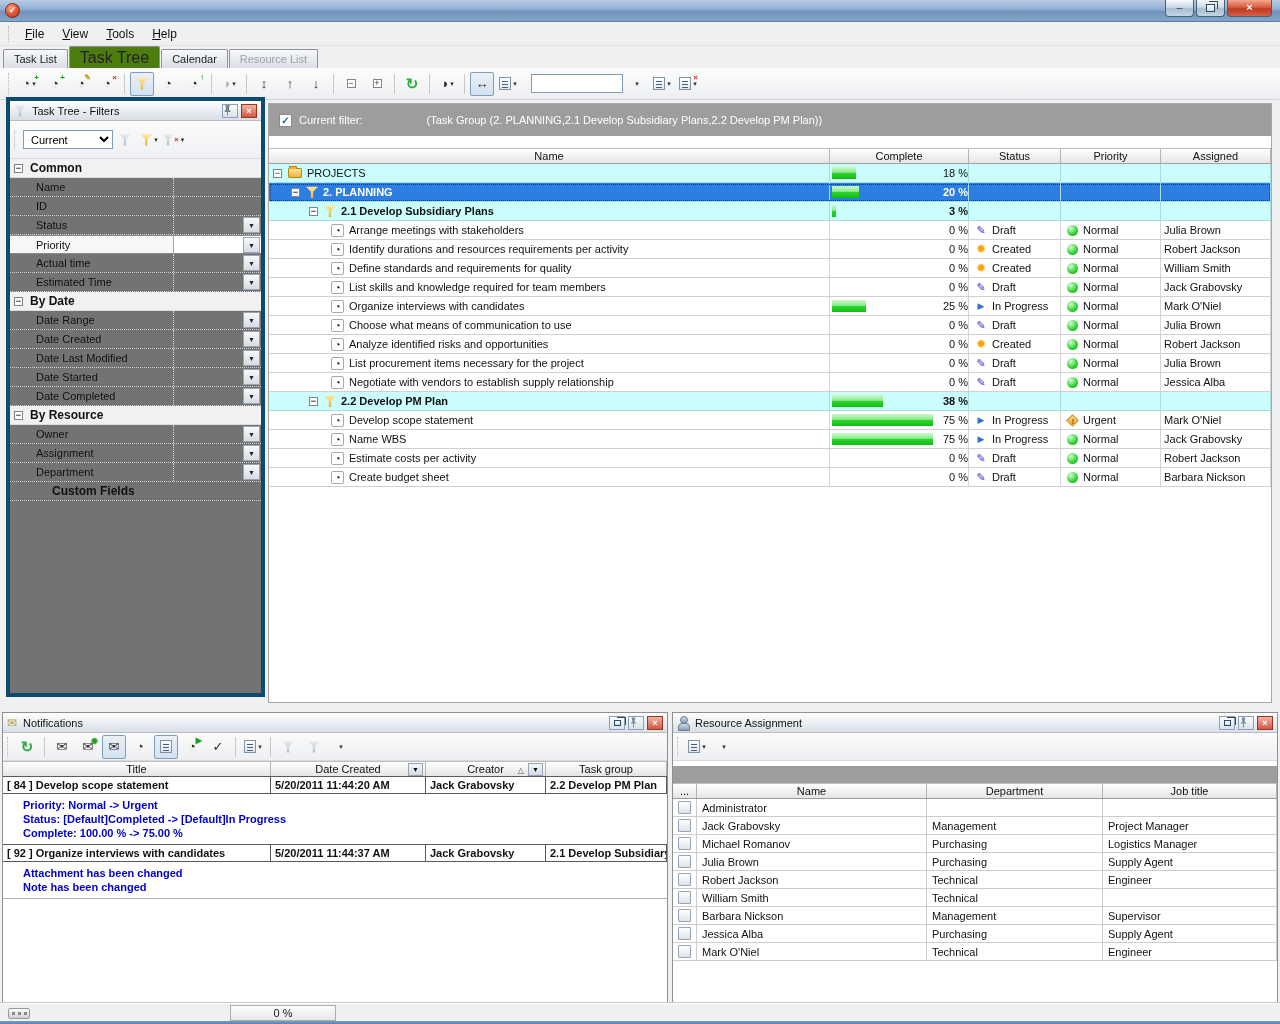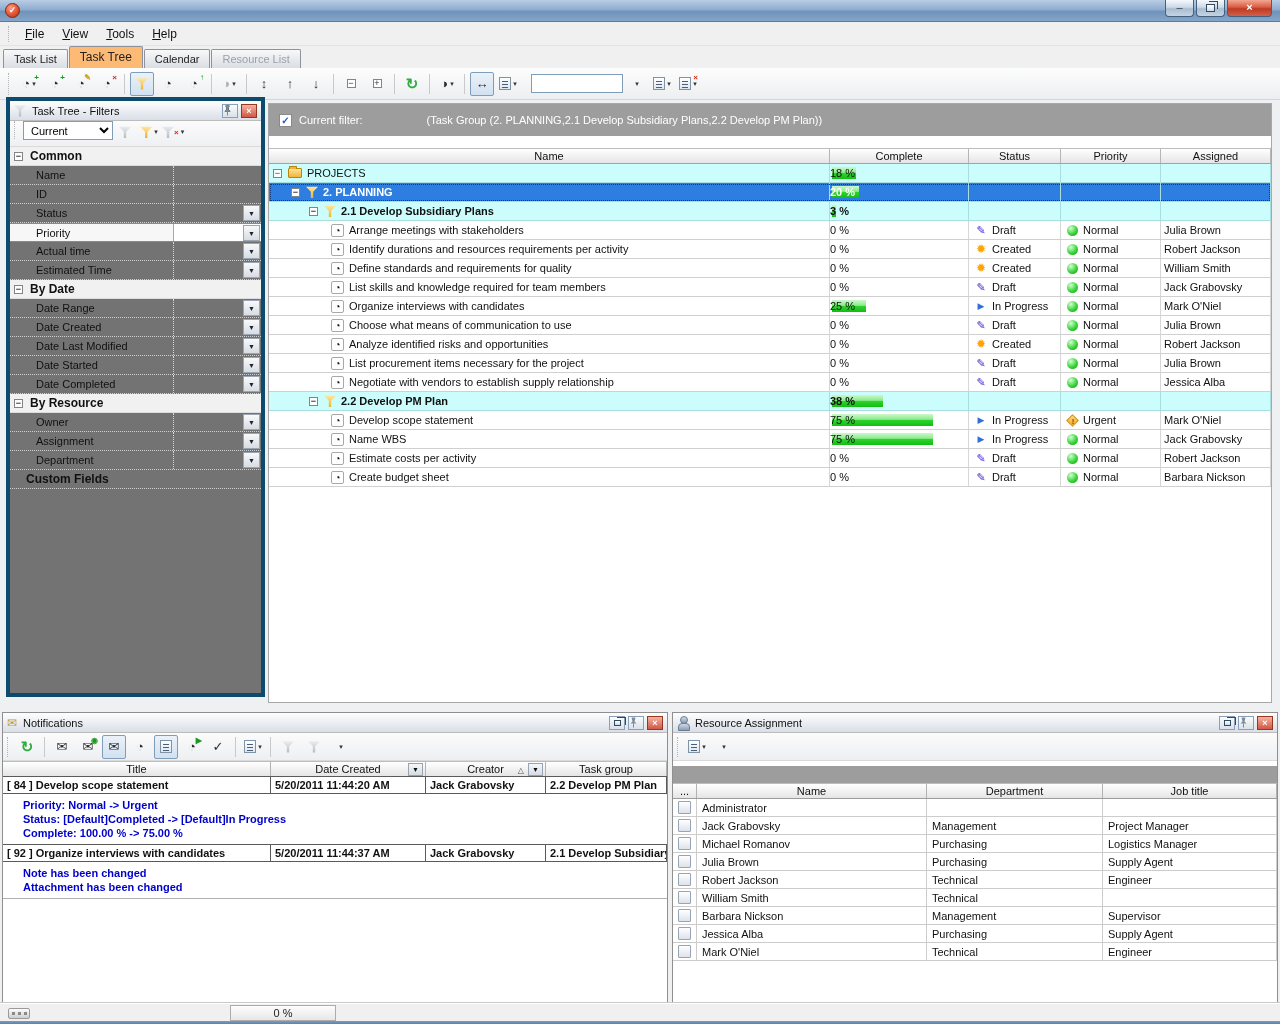--- a/index.html
+++ b/index.html
@@ -27,21 +27,21 @@
 
   
   #menubar{position:absolute;left:0;top:22px;width:1280px;height:24px;background:#f0f0f0;
     border-bottom:1px solid #e3e3e3;display:flex;align-items:center;padding-left:8px;font-size:12px}
   #menubar::before{content:"";width:3px;height:16px;border-left:1px dotted #b5b5b5;margin-right:4px}
   .menu-item{padding:3px 9px}
   #tabstrip{position:absolute;left:0;top:46px;width:1280px;height:22px;background:#f0f0f0;
     display:flex;align-items:flex-end;padding-left:3px}
   .tab{height:19px;line-height:18px;padding:0 10px;border:1px solid #8d929c;border-bottom:none;
     border-radius:2px 2px 0 0;background:linear-gradient(#f7f8f9,#dadee3);margin-right:1px;color:#222}
-  .tab.active{height:22px;line-height:21px;background:#fdba74;position:relative;z-index:2;font-size:12px}
+  .tab.active{height:22px;line-height:21px;background:#4d7c0f;position:relative;z-index:2;font-size:16px}
   .tab.disabled{color:#9aa1ab}
   #toolbar{position:absolute;left:0;top:68px;width:1280px;height:32px;
     background:linear-gradient(#fdfdfd,#eceef1);border-bottom:1px solid #d6d6d6;
     display:flex;align-items:center;padding-left:8px}
   #toolbar::before{content:"";width:3px;height:22px;border-left:1px dotted #b5b5b5;margin-right:4px}
   .tbtn{height:24px;min-width:24px;display:flex;align-items:center;justify-content:center;
     margin:0 1px;border:1px solid transparent;border-radius:2px;position:relative;font-size:13px;color:#2b2b2b}
   .tbtn.pressed{border-color:#7f9db9;background:linear-gradient(#eaf1f9,#d2e1f0)}
   .tbtn.disabled{color:#b0b0b0}
   .tsep{width:1px;height:20px;background:#c9c9c9;margin:0 4px}
@@ -63,37 +63,37 @@
   
   #filters{position:absolute;left:6px;top:97px;width:259px;height:600px;background:#737373;
     border:4px solid #0c4a6e}
   .phead{height:20px;background:linear-gradient(#fefefe,#d8dfe8);border-bottom:1px solid #bcbcbc;
     display:flex;align-items:center;padding:0 4px}
   .phead .sp{flex:1}
   .pbtn{width:16px;height:14px;border:1px solid #8ba0b6;background:linear-gradient(#fbfcfd,#dae1e9);
     margin-left:3px;text-align:center;line-height:12px;font-size:8px;color:#2e4766;flex:none}
   .pbtn.close{background:linear-gradient(#f3b3a3,#d25743);border-color:#97371f;color:#fff;
     font-weight:bold;font-size:9px}
-  .ftoolbar{height:26px;border-bottom:1px solid #dadada;display:flex;
+  .ftoolbar{height:38px;border-bottom:1px solid #dadada;display:flex;align-items:center;
     padding-left:4px;background:linear-gradient(#fbfbfb,#eef0f3)}
   .ftoolbar::before{content:"";width:3px;height:18px;border-left:1px dotted #b5b5b5;margin-right:3px}
   .fbtn{height:22px;min-width:22px;display:flex;align-items:center;justify-content:center;margin:0 1px}
   .expbox{display:inline-block;width:9px;height:9px;border:1px solid #848484;background:#fff;
     font-size:9px;line-height:7px;text-align:center;color:#333;flex:none}
   .fsec{height:19px;background:#f1f1f1;border-bottom:1px solid #dcdcdc;display:flex;
     align-items:center;font-weight:bold;font-size:12px;padding-left:4px}
   .fsec .expbox{margin-right:7px}
   .frow{height:19px;border-bottom:1px dotted #cfcfcf;display:flex;align-items:center;position:relative}
   .frow .flabel{padding-left:26px;flex:1}
   .frow .fval{width:88px;border-left:1px dotted #d8d8d8;height:100%}
   .ddbtn{position:absolute;right:1px;top:1px;width:17px;height:16px;border:1px solid #9aa6b4;
     background:linear-gradient(#f8f9fa,#d7dde4);font-size:7px;text-align:center;line-height:15px;color:#223}
   .frow.sel{border-top:1px solid #8a8a8a;border-bottom:1px solid #8a8a8a;background:#f7f7f7}
   .frow.sel .fval{background:#fff;border-left:1px solid #a8a8a8}
-  .fcustom{height:19px;font-weight:bold;font-size:12px;padding-left:16px;line-height:19px;
+  .fcustom{height:19px;font-weight:bold;font-size:12px;padding-left:42px;line-height:19px;
     border-bottom:1px dotted #cfcfcf}
 
   
   #main{position:absolute;left:268px;top:103px;width:1004px;height:600px;background:#fff;
     border:1px solid #a8a8a8}
   .filterbar{height:32px;background:#9d9d9d;display:flex;align-items:center;color:#fff;
     padding-left:10px}
   .cb{width:13px;height:13px;background:#fff;border:1px solid #8a8a8a;display:inline-flex;
     align-items:center;justify-content:center;color:#2255cc;font-size:10px;font-weight:bold;
     margin-right:7px;flex:none}
@@ -103,21 +103,21 @@
   #tt-head .col{border-right:1px solid #b6b6b6;text-align:center;line-height:15px}
   .w-name{width:561px;flex:none}.w-comp{width:139px;flex:none}.w-stat{width:92px;flex:none}
   .w-prio{width:100px;flex:none}.w-asg{flex:1}
   .trow{display:flex;height:19px;border-bottom:1px solid #d0d0d0;background:#fff}
   .trow .c{border-right:1px solid #d6d6d6;height:100%;display:flex;align-items:center;
     overflow:hidden;white-space:nowrap}
   .trow.cyan{background:#cbfdfd;border-bottom:1px solid #a9dede}
   .trow.cyan .c{border-right:1px solid #a9dede}
   .trow.bold{font-weight:bold}
   .trow.sel{background:#2e7ee2;color:#fff;font-weight:bold;outline:1px dotted #0a3a80;outline-offset:-2px}
-  .trow .c.comp{position:relative;justify-content:flex-start}
+  .trow .c.comp{position:relative;justify-content:flex-end}
   .bar{position:absolute;left:2px;top:3px;height:12px;
     background:linear-gradient(#cdf8cd 0%,#8aec8a 45%,#2ed32e 52%,#12bd12 100%)}
   .comp-label{position:relative;z-index:1}
   .c.name .expbox{margin-right:5px}
   .tico{display:inline-block;width:13px;height:13px;border:1px solid #a8a8a8;background:#fff;
     border-radius:2px;font-size:10px;line-height:11px;text-align:center;color:#111;
     margin-right:5px;flex:none}
   .folder{display:inline-block;width:14px;height:10px;position:relative;flex:none;margin:0 5px 0 1px;
     background:linear-gradient(#ffe396,#f2b33d);border:1px solid #b8860b;border-radius:1px}
   .folder::before{content:"";position:absolute;top:-3px;left:0;width:6px;height:2px;
@@ -821,22 +821,22 @@
         <div class="nline">Status: [Default]Completed -&gt; [Default]In Progress</div>
         <div class="nline">Complete: 100.00 % -&gt; 75.00 %</div>
       </div>
       <div class="nrow">
         <div class="c n1">[ 92 ] Organize interviews with candidates</div>
         <div class="c n2">5/20/2011 11:44:37 AM</div>
         <div class="c n3">Jack Grabovsky</div>
         <div class="c n4">2.1 Develop Subsidiary Plans</div>
       </div>
       <div class="ndetails">
+        <div class="nline">Attachment has been changed</div>
         <div class="nline">Note has been changed</div>
-        <div class="nline">Attachment has been changed</div>
       </div>
     </div>
 </div>
 
 <div id="res">
   <div class="phead" style="height:20px">
     <span class="person"></span>
     <span>Resource Assignment</span>
     <span class="sp"></span>
     <span class="pbtn"><span class="rglyph" style="width:7px;height:6px;margin-top:3px"></span></span>

